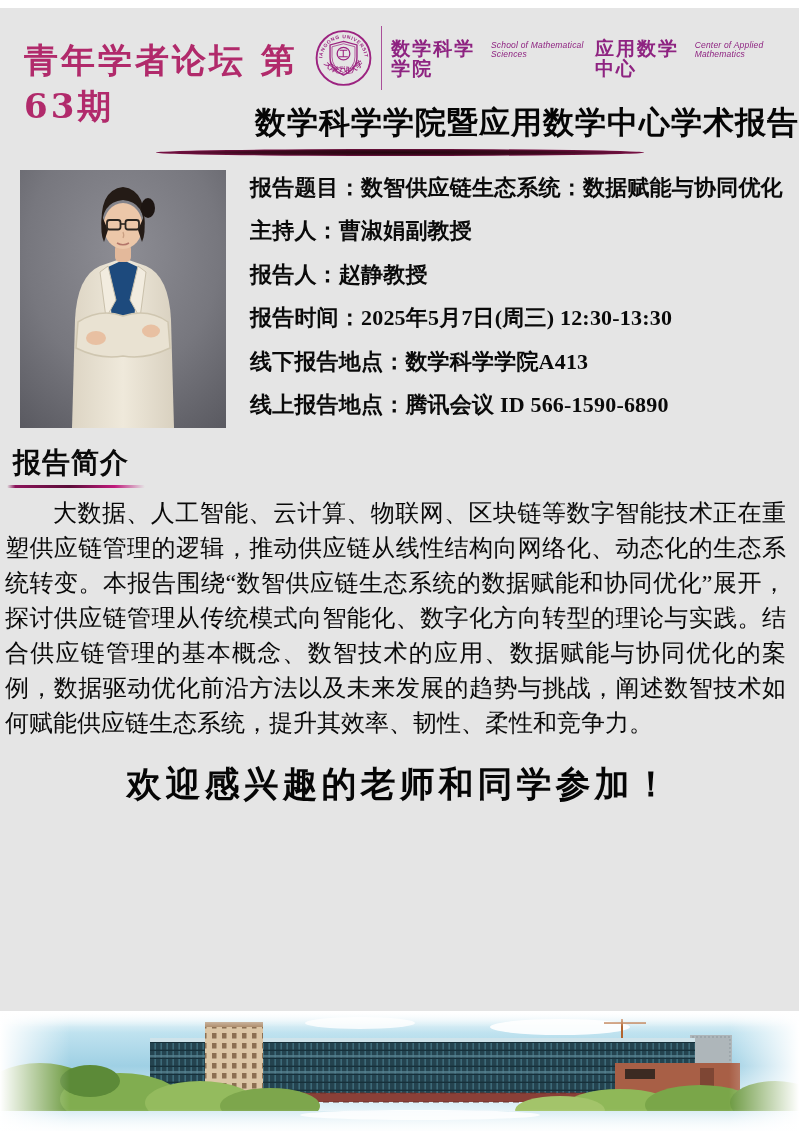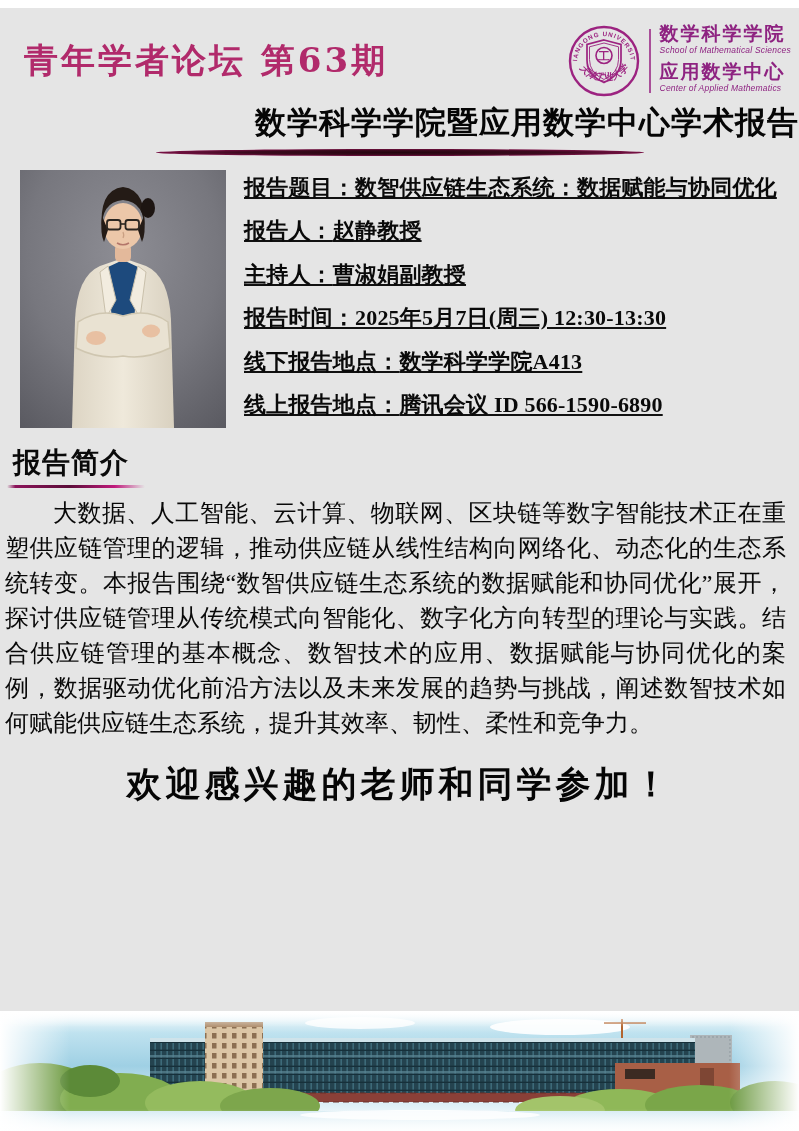--- a/index.html
+++ b/index.html
@@ -21,21 +21,21 @@
   }
   .series-title {
     margin-top:16px;
     font-size:34px; font-weight:bold; letter-spacing:3px;
     color:#b12a6b;
     font-family:"DejaVu Serif","Liberation Serif",serif;
   }
   .logo-group { display:flex; align-items:center; gap:9px; padding-right:2px; }
   .seal { width:72px; height:72px; }
   .logo-vline { width:2px; height:64px; background:#a94f99; }
-  .org-text { display:flex; flex-direction:column; line-height:1.05; padding-top:2px; }
+  .org-text { display:flex; flex-direction:row; line-height:1.05; padding-top:2px; }
   .org-cn {
     font-size:19px; font-weight:bold; letter-spacing:2px; color:#8e2381;
     font-family:"Liberation Sans","DejaVu Sans",sans-serif;
   }
   .org-en { font-size:8.5px; color:#8e2381; margin:2px 0 7px 0; letter-spacing:0.2px;
     font-family:"Liberation Sans","DejaVu Sans",sans-serif;font-style:italic; }
 
   
   .main-title {
     text-align:right;
@@ -44,21 +44,21 @@
     color:#060606;
   }
   .title-divider {
     width:488px; height:7px; margin:5px auto 0;
     border-radius:50%;
     background:radial-gradient(ellipse at center,
       #24060f 0%, #3c0a1e 45%, #7c1247 72%, #c32376 88%, rgba(195,35,118,0) 99%);
   }
 
   
-  .hero { display:flex; gap:11px; padding:14px 8px 0 20px; height:272px;text-decoration:underline; }
+  .hero { display:flex; gap:17px; padding:14px 8px 0 20px; height:272px; }
   .photo-frame { width:206px; height:258px; flex:none; }
   .info-block {
     flex:1; display:flex; flex-direction:column; justify-content:space-between;
     padding:3px 0 8px 7px;
   }
   .info-row {
     font-size:22px; font-weight:bold; white-space:nowrap;
     letter-spacing:0.2px; color:#0a0a0a;
   }
 
@@ -175,22 +175,22 @@
         <rect x="105.5" y="50" width="13.5" height="9.5" rx="2.5" fill="none" stroke="#2a2520" stroke-width="1.8"></rect>
         <line x1="100.5" y1="54" x2="105.5" y2="54" stroke="#2a2520" stroke-width="1.6"></line>
 
         <path d="M103,62 Q104.5,66 103,68" stroke="#caa083" stroke-width="1.2" fill="none"></path>
         <path d="M97,73 Q103,76.5 109,73" stroke="#b3766a" stroke-width="1.6" fill="none"></path>
       </svg>
     </div>
 
     <div class="info-block">
       <div class="info-row"><span>报告题目：</span><span>数智供应链生态系统：数据赋能与协同优化</span></div>
+      <div class="info-row"><span>主持人：</span><span>曹淑娟副教授</span></div>
       <div class="info-row"><span>报告人：</span><span>赵静教授</span></div>
-      <div class="info-row"><span>主持人：</span><span>曹淑娟副教授</span></div>
       <div class="info-row"><span>报告时间：</span><span>2025年5月7日(周三) 12:30-13:30</span></div>
       <div class="info-row"><span>线下报告地点：</span><span>数学科学学院A413</span></div>
       <div class="info-row"><span>线上报告地点：</span><span>腾讯会议 ID 566-1590-6890</span></div>
     </div>
   </div>
 
   <div class="section">
     <div class="section-heading">报告简介</div>
     <div class="heading-underline u1"></div>
     <p class="para">大数据、人工智能、云计算、物联网、区块链等数字智能技术正在重塑供应链管理的逻辑，推动供应链从线性结构向网络化、动态化的生态系统转变。本报告围绕“数智供应链生态系统的数据赋能和协同优化”展开，探讨供应链管理从传统模式向智能化、数字化方向转型的理论与实践。结合供应链管理的基本概念、数智技术的应用、数据赋能与协同优化的案例，数据驱动优化前沿方法以及未来发展的趋势与挑战，阐述数智技术如何赋能供应链生态系统，提升其效率、韧性、柔性和竞争力。</p>

